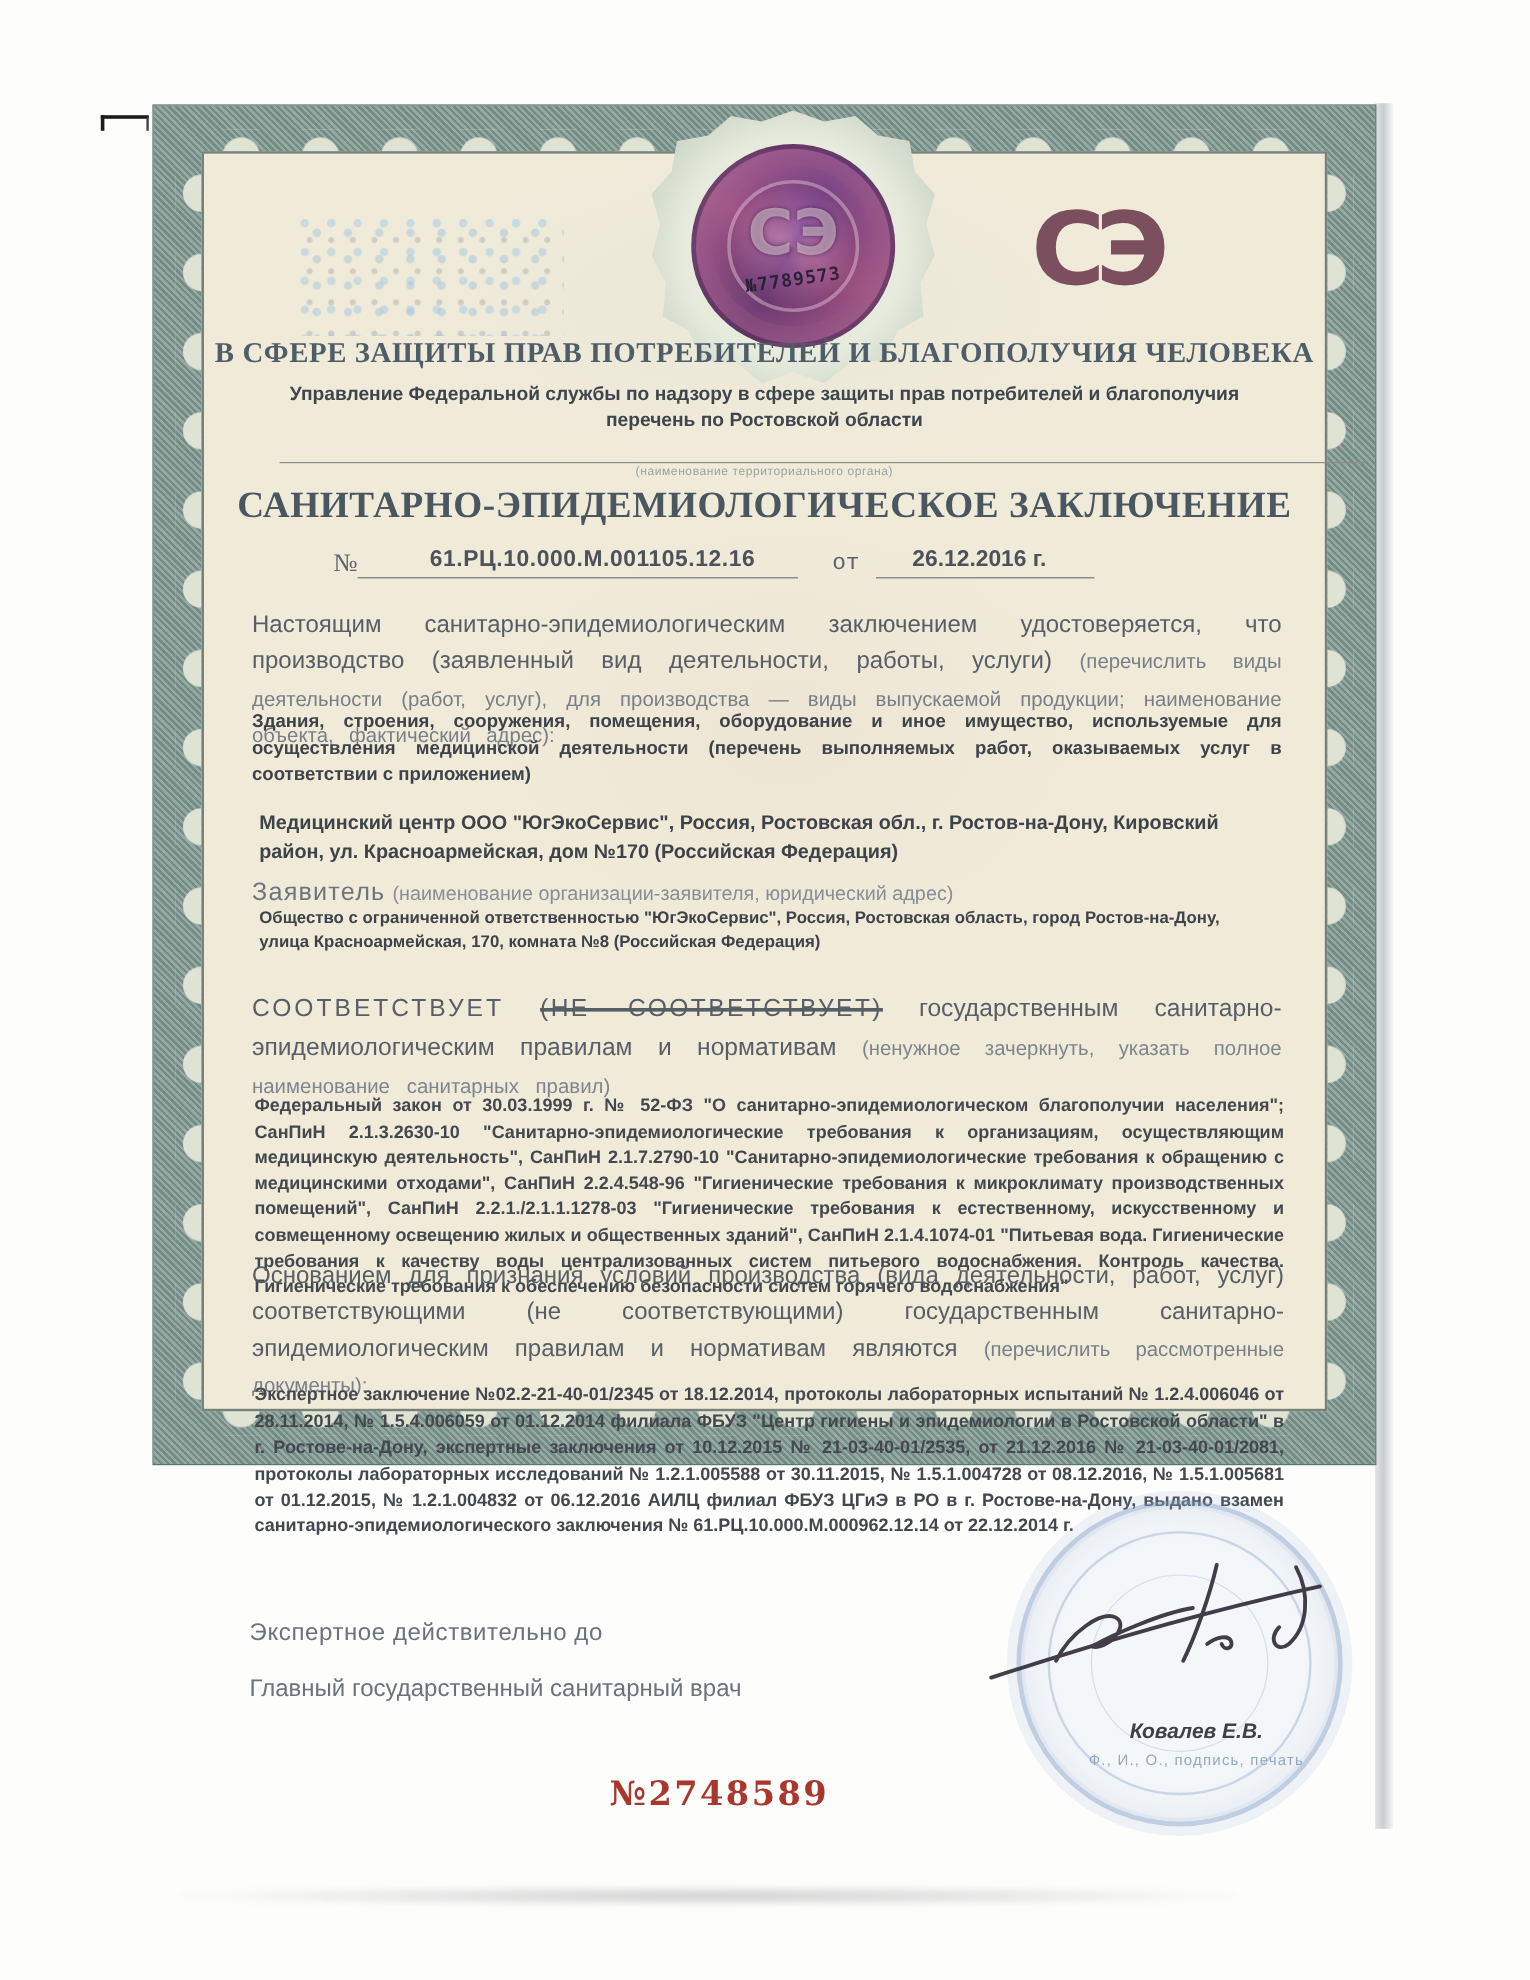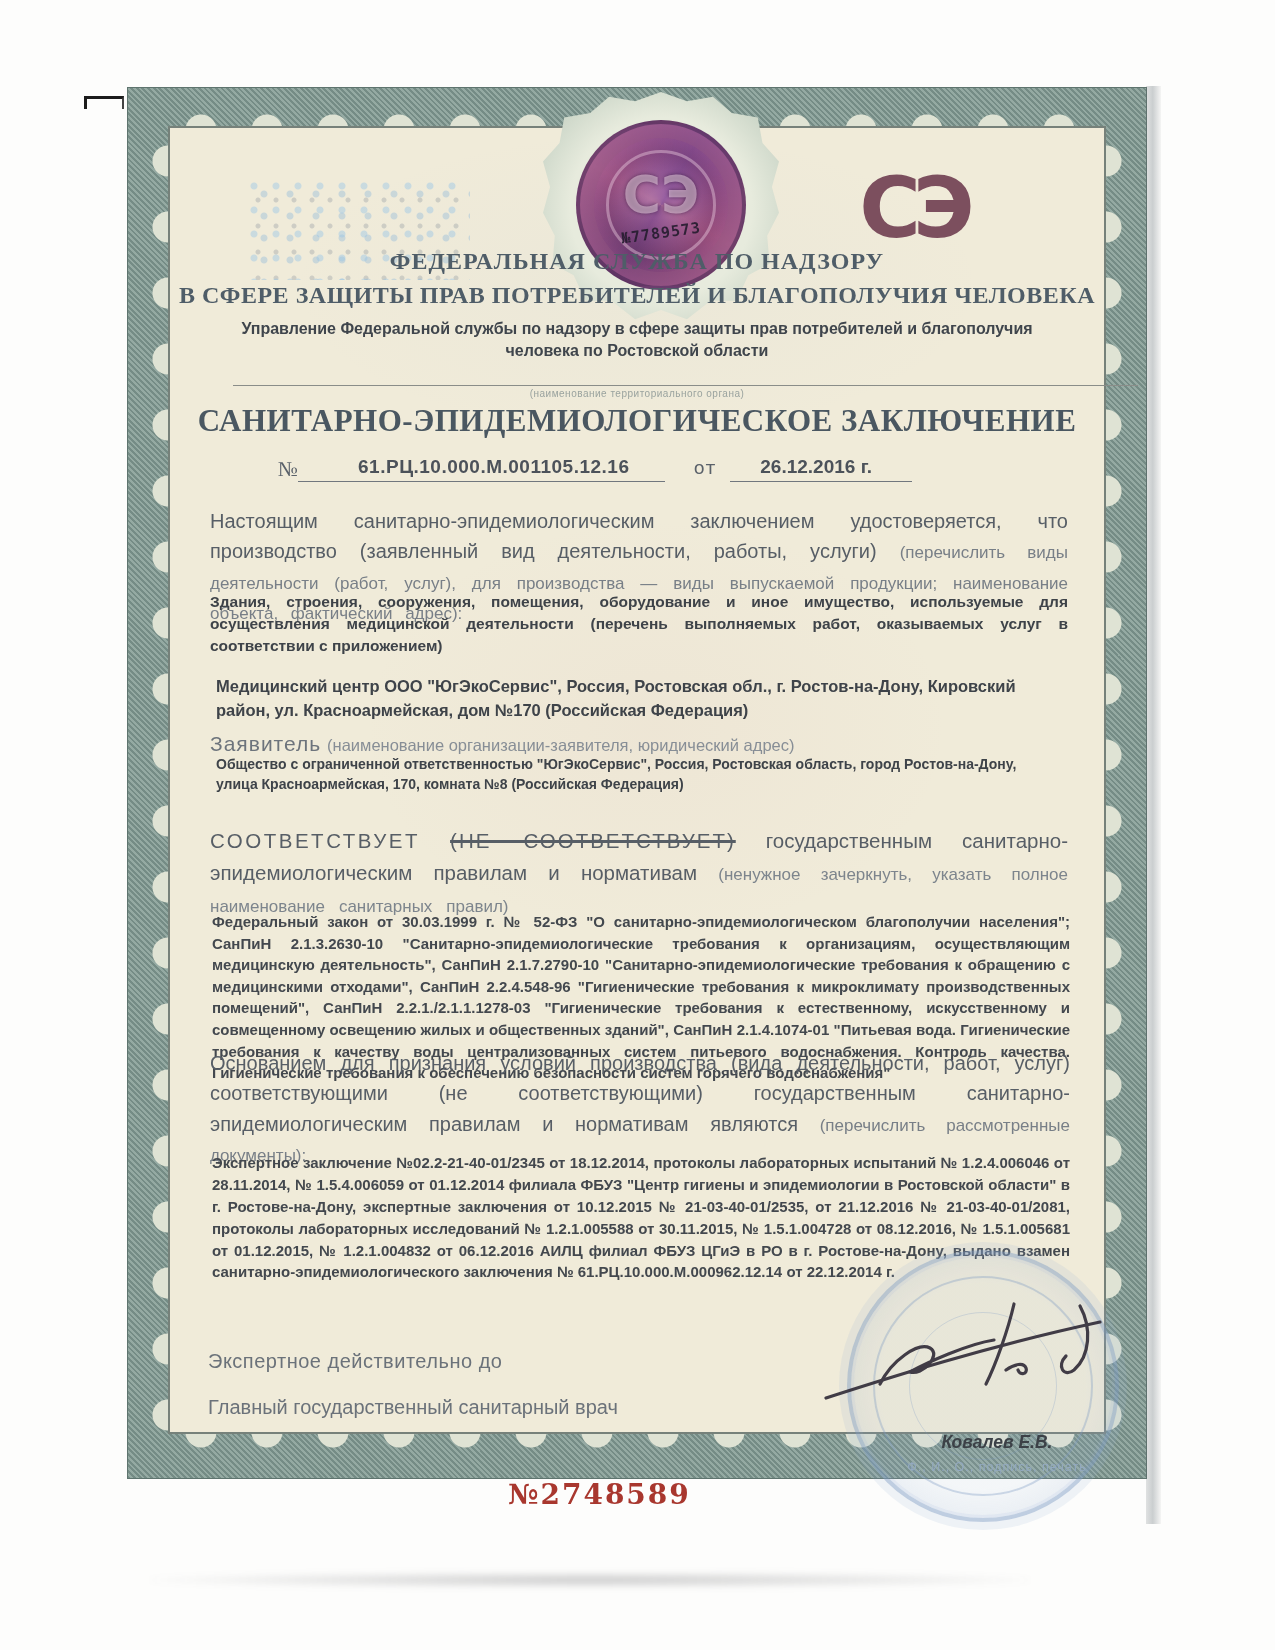--- a/index.html
+++ b/index.html
@@ -6,21 +6,21 @@
   body { width:1275px; height:1650px; background:#fdfdfc; position:relative;
          font-family:"Liberation Sans", sans-serif; overflow:hidden; }
 
   .scan { position:absolute; inset:0; }
 
   
   .staple { position:absolute; left:84px; top:96px; width:40px; height:13px;
             border-top:3px solid #1c1c1c; border-left:3px solid #1c1c1c; border-right:2px solid #444; }
 
   
-  .cert { position:absolute; left:128px; top:88px; width:1018px; height:1390px;
+  .cert { position:absolute; left:128px; top:88px; width:1018px; height:1132px;
           background:
             repeating-linear-gradient(45deg, rgba(70,95,90,.35) 0 2px, rgba(160,180,172,.35) 2px 4px),
             linear-gradient(#8ea49d,#8ea49d);
           outline:1px solid #5e746e; }
   .scallop { position:absolute; background-repeat:repeat-x; }
   .sc-top { top:20px; left:40px; right:40px; height:22px;
       background-image:radial-gradient(circle at 50% 100%, #dfe3d4 0 15px, rgba(223,227,212,0) 16px);
       background-size:66px 22px; }
   .sc-bottom { bottom:24px; left:40px; right:40px; height:22px;
       background-image:radial-gradient(circle at 50% 0%, #dfe3d4 0 15px, rgba(223,227,212,0) 16px);
@@ -173,23 +173,22 @@
     <div class="holo-badge">
       <div class="holo-circle">
         <div class="inner-ring"></div>
         <div class="holo-glyph">СЭ</div>
         <div class="holo-serial">№7789573</div>
       </div>
     </div>
 
     <div class="se-logo">СЭ</div>
 
-    <div class="h1">ФЕДЕРАЛЬНАЯ СЛУЖБА ПО НАДЗОРУ</div>
     <div class="h2">В СФЕРЕ ЗАЩИТЫ ПРАВ ПОТРЕБИТЕЛЕЙ И БЛАГОПОЛУЧИЯ  ЧЕЛОВЕКА</div>
-    <div class="dept">Управление Федеральной службы по надзору в сфере защиты прав потребителей и благополучия человека по Ростовской области</div>
+    <div class="dept">Управление Федеральной службы по надзору в сфере защиты прав потребителей и благополучия перечень по Ростовской области</div>
     <div class="rule"></div>
     <div class="org-note">(наименование территориального органа)</div>
 
     <div class="doc-title">САНИТАРНО-ЭПИДЕМИОЛОГИЧЕСКОЕ ЗАКЛЮЧЕНИЕ</div>
 
     <div class="numrow">
       <span class="no-sign">№</span>
       <span class="num">61.РЦ.10.000.М.001105.12.16</span>
       <span class="ot">от</span>
       <span class="date">26.12.2016 г.</span>

